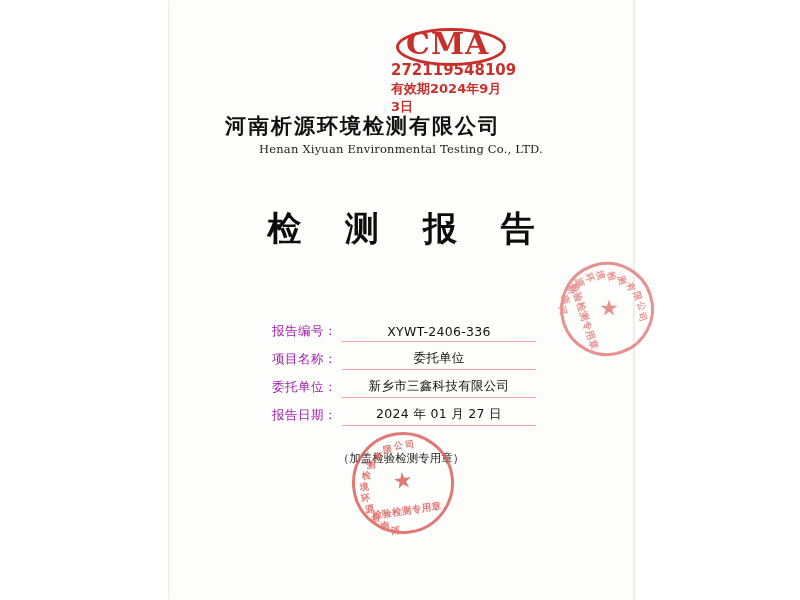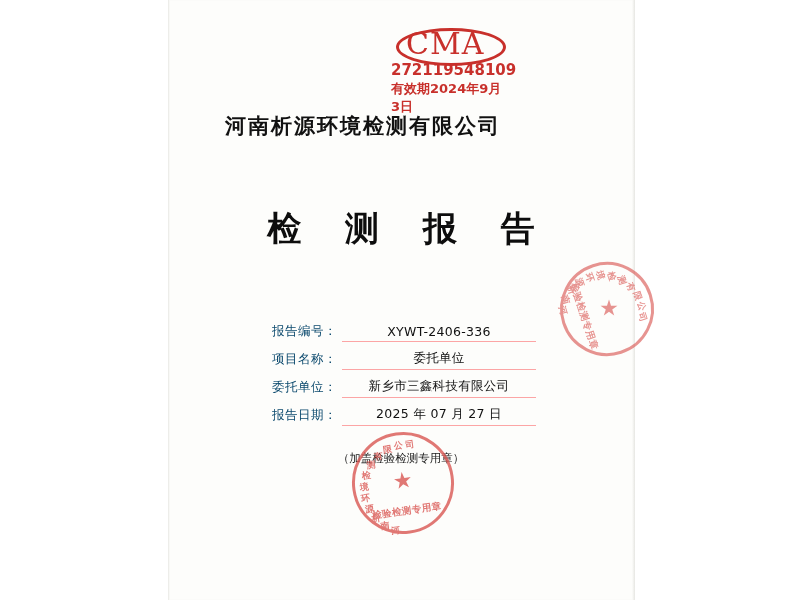--- a/index.html
+++ b/index.html
@@ -104,21 +104,21 @@
     position: relative;
     width: 118px;
     height: 34px;
   }
   .cma-letters {
     position: absolute;
     left: 16px;
     top: -2px;
     font-family: "DejaVu Serif", serif;
     font-size: 30px;
-    font-weight: normal;
+    font-weight: bold;
     letter-spacing: 1px;
     color: #c8302b;
   }
   .cma-oval {
     position: absolute;
     left: 6px;
     top: 0px;
     width: 104px;
     height: 32px;
     border: 3px solid #c8302b;
@@ -193,21 +193,21 @@
   }
   .field-row {
     display: flex;
     align-items: flex-end;
     height: 24px;
     margin-bottom: 4px;
   }
   .field-label {
     font-family: "DejaVu Sans", sans-serif;
     font-size: 12.5px;
-    color: #0c4a6e;
+    color: #a21caf;
     letter-spacing: 0.5px;
     white-space: nowrap;
     padding-bottom: 2px;
   }
   .field-value {
     flex: 1;
     margin-left: 5px;
     border-bottom: 1px solid #fca5a5;
     text-align: center;
     font-family: "DejaVu Sans", sans-serif;
@@ -307,20 +307,21 @@
         <div class="cma-oval"></div>
         <div class="cma-letters">CMA</div>
       </div>
       <div class="cma-num">272119548109</div>
       <div class="cma-valid">有效期2024年9月3日</div>
     </div>
 
   </div>
 
   <div class="company-cn">河南析源环境检测有限公司</div>
+  <div class="company-en">Henan Xiyuan Environmental Testing Co., LTD.</div>
 
   <div class="doc-title">检 测 报 告</div>
 
   <div class="fields">
 
     <div class="field-row">
       <div class="field-label">报告编号：</div>
       <div class="field-value">XYWT-2406-336</div>
     </div>
 
@@ -329,21 +330,21 @@
       <div class="field-value">委托单位</div>
     </div>
 
     <div class="field-row">
       <div class="field-label">委托单位：</div>
       <div class="field-value">新乡市三鑫科技有限公司</div>
     </div>
 
     <div class="field-row">
       <div class="field-label">报告日期：</div>
-      <div class="field-value">2025 年 07 月 27 日</div>
+      <div class="field-value">2024 年 01 月 27 日</div>
     </div>
 
   </div>
 
   <div class="stamp-note">（加盖检验检测专用章）</div>
 
   <div class="seal seal-main">
     <div class="seal-ring-text">
       <span style="transform:rotate(205deg) translate(0,-44px) rotate(-205deg)">河</span>
       <span style="transform:rotate(220deg) translate(0,-44px) rotate(-220deg)">南</span>

